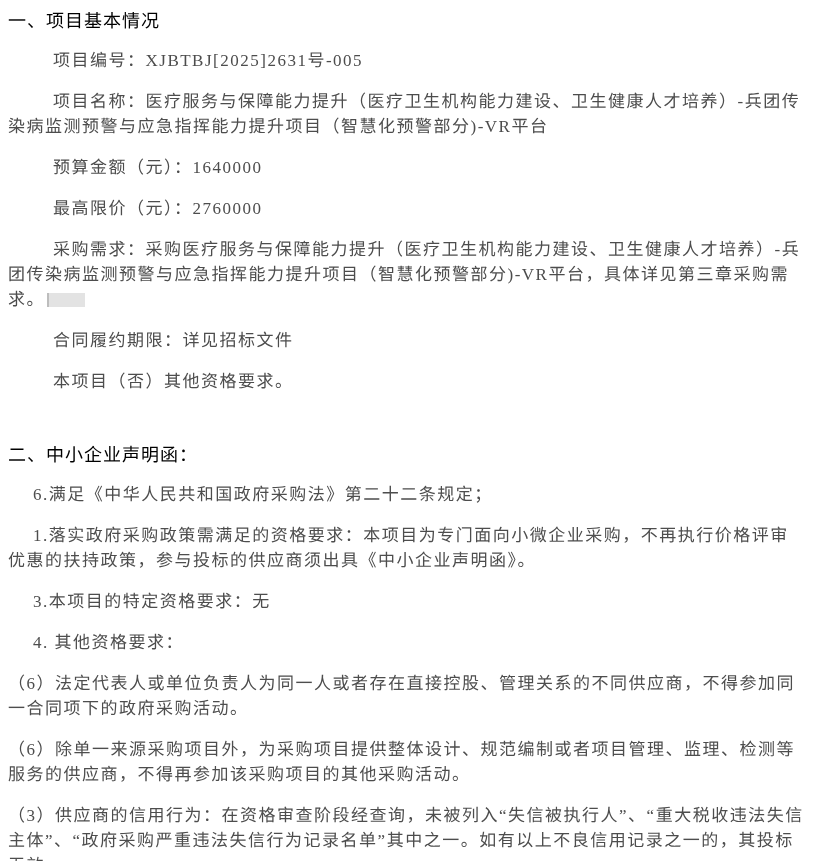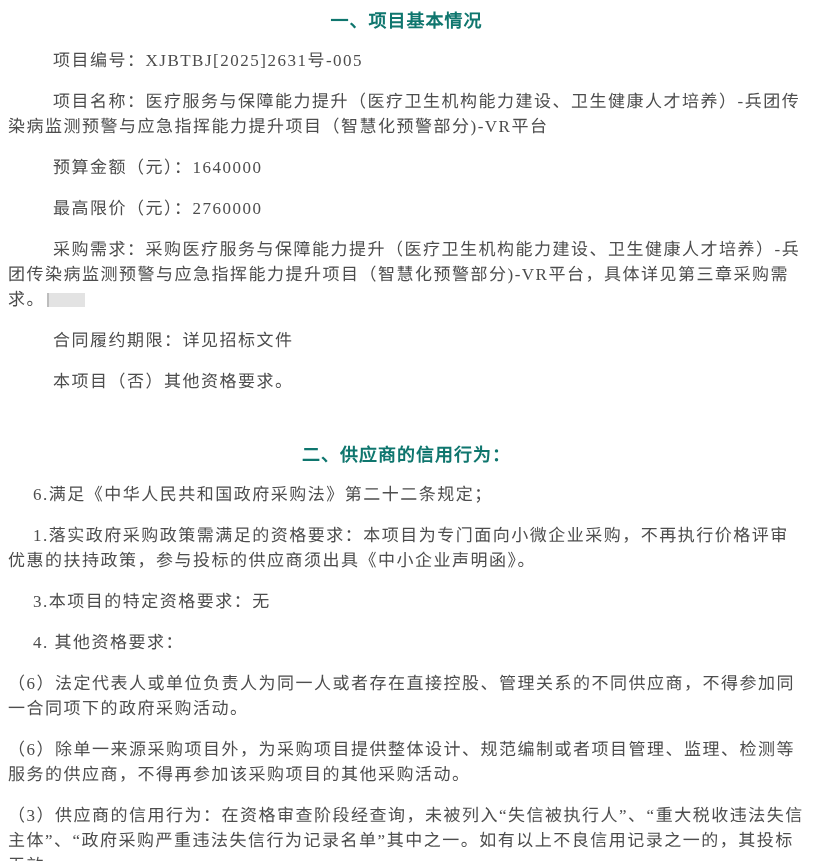--- a/index.html
+++ b/index.html
@@ -14,27 +14,26 @@
     padding: 10px 8px 6px 8px;
     font-family: "Liberation Serif", "DejaVu Serif", serif;
     font-size: 17px;
     line-height: 25px;
     letter-spacing: 1.5px;
     color: #4d4d4d;
     overflow-x: hidden;
   }
   .section-heading {
     font-family: "Liberation Sans", "DejaVu Sans", sans-serif;
-    font-weight: bold;
+    font-weight: normal;
     font-size: 18px;
     line-height: 22px;
     letter-spacing: 1px;
-    color: #0f766e;
+    color: #000000;
     margin: 0;
-    text-align: center;
   }
   .section-heading.second {
     margin-top: 50px;
     margin-bottom: 16px;
   }
   .para {
     margin: 16px 0;
   }
   .indent-label {
     text-indent: 45px;
@@ -68,21 +67,21 @@
 <p class="para indent-label">预算金额（元）：1640000</p>
 
 <p class="para indent-label">最高限价（元）：2760000</p>
 
 <p class="para indent-label"><span>采购需求：采购医疗服务与保障能力提升（医疗卫生机构能力建设、卫生健康人才培养）-兵团传染病监测预警与应急指挥能力提升项目（智慧化预警部分)-VR平台，具体详见第三章采购需求。</span><span class="artifact"></span></p>
 
 <p class="para indent-label">合同履约期限：详见招标文件</p>
 
 <p class="para indent-label">本项目（否）其他资格要求。</p>
 
-<h2 class="section-heading second">二、供应商的信用行为：</h2>
+<h2 class="section-heading second">二、中小企业声明函：</h2>
 
 <p class="para indent-item">6.满足《中华人民共和国政府采购法》第二十二条规定；</p>
 
 <p class="para indent-item">1.落实政府采购政策需满足的资格要求：本项目为专门面向小微企业采购，不再执行价格评审优惠的扶持政策，参与投标的供应商须出具《中小企业声明函》。</p>
 
 <p class="para indent-item">3.本项目的特定资格要求：无</p>
 
 <p class="para indent-item">4. 其他资格要求：</p>
 
 <p class="subitem">（6）法定代表人或单位负责人为同一人或者存在直接控股、管理关系的不同供应商，不得参加同一合同项下的政府采购活动。</p>

